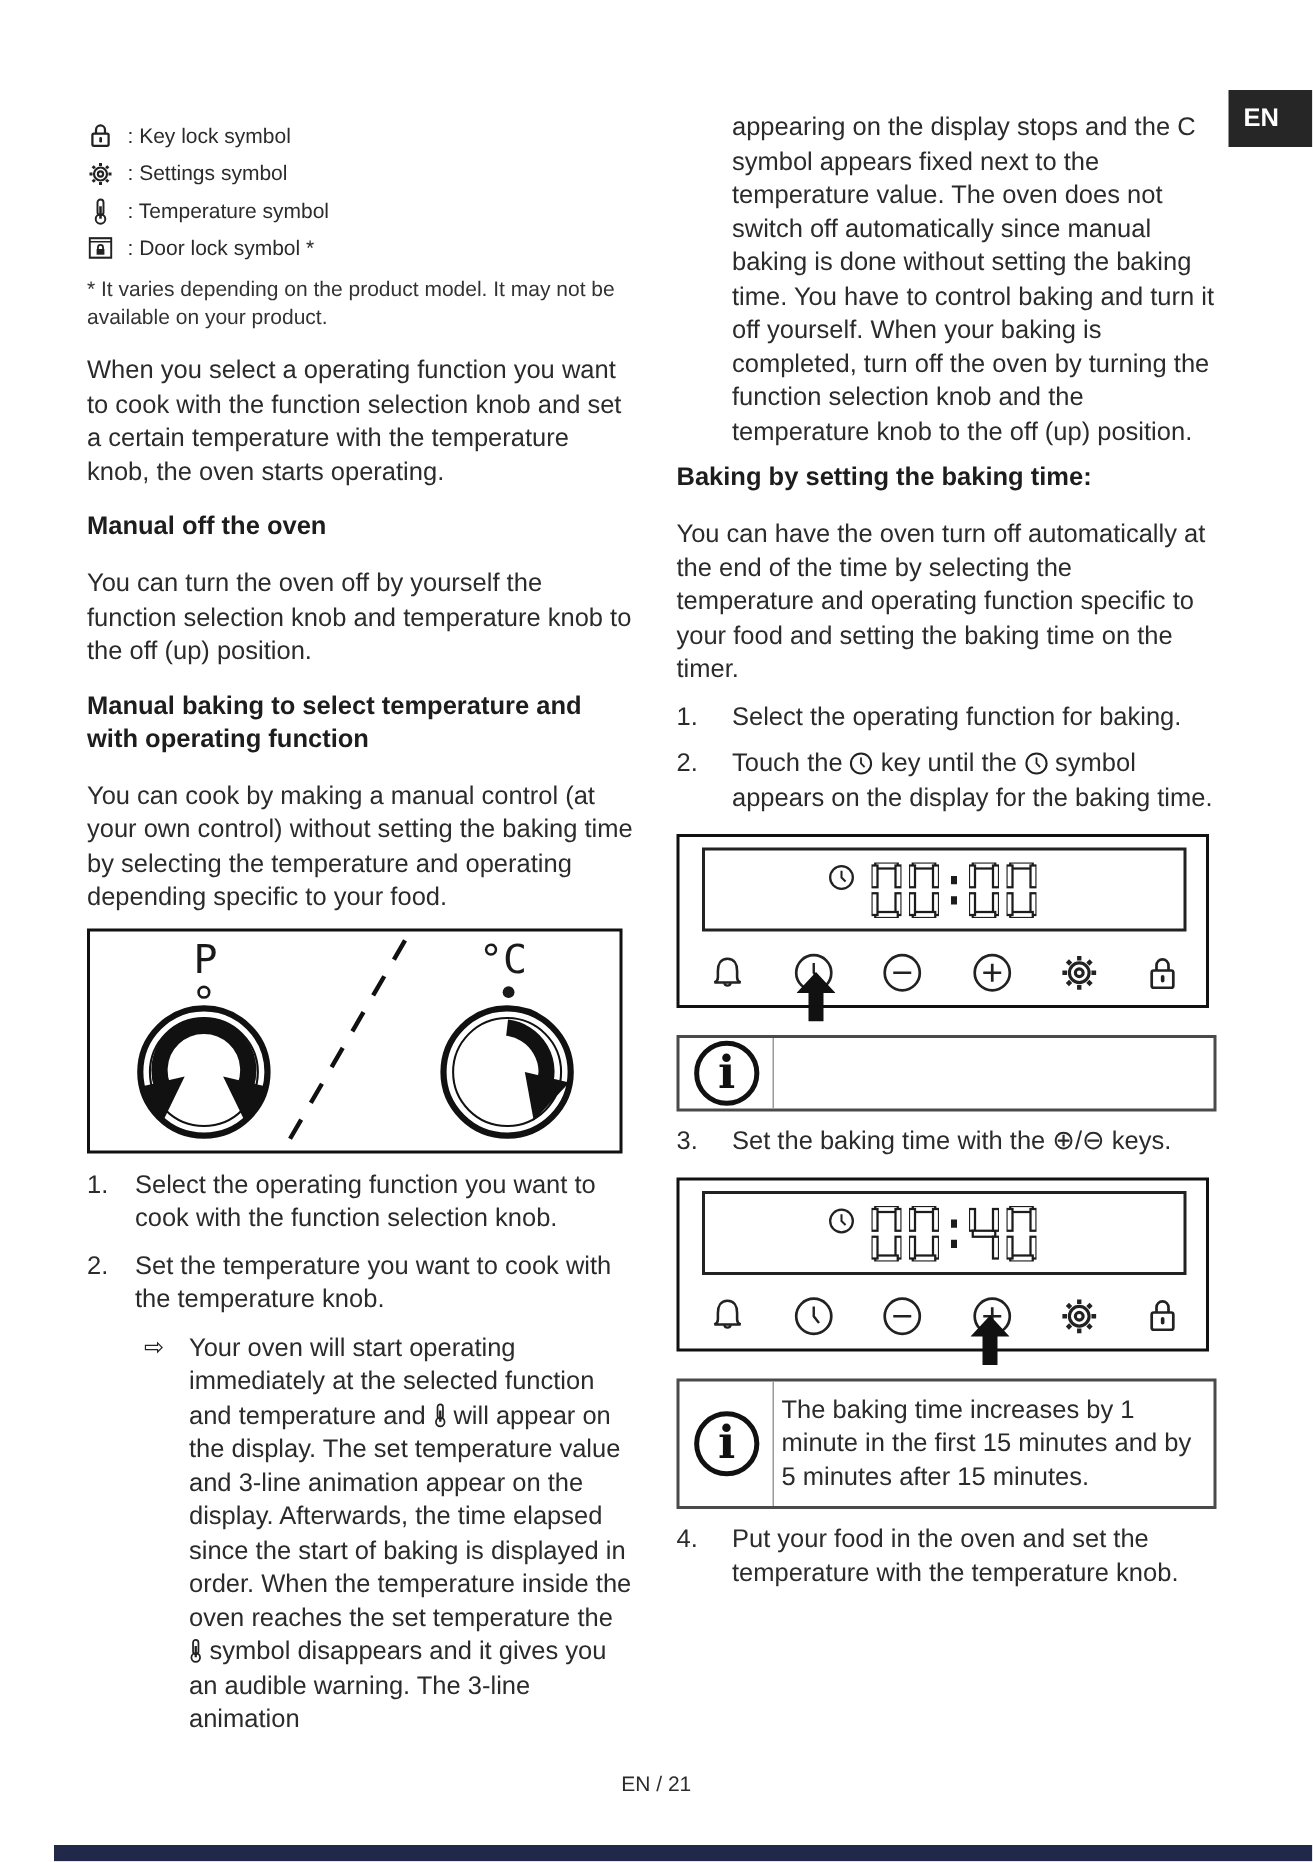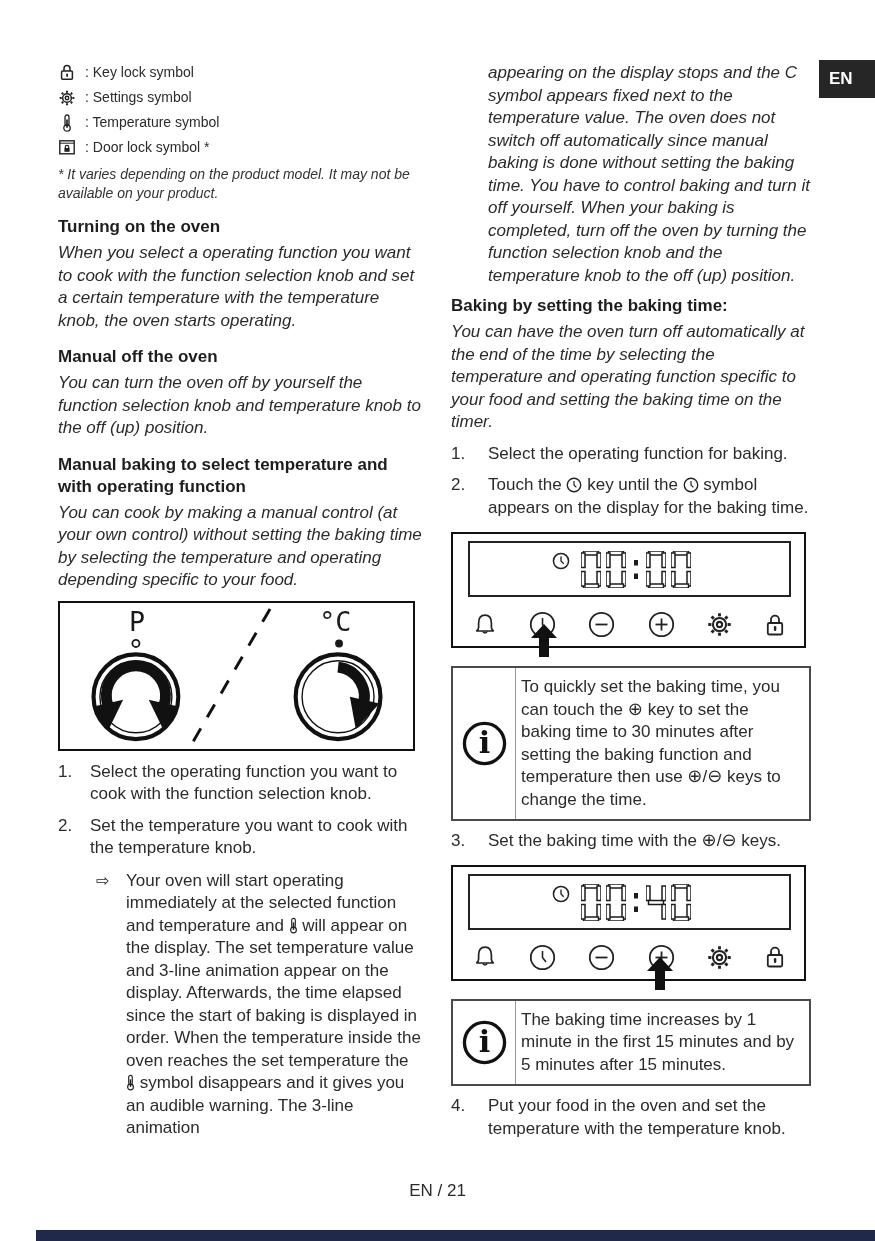--- a/index.html
+++ b/index.html
@@ -4,23 +4,23 @@
 <style>
   html,body{margin:0;padding:0;background:#fff;}
   .page{position:relative;width:875px;height:1241px;background:#fff;overflow:hidden;
         font-family:"Liberation Sans",sans-serif;color:#2b2b2b;}
   .lang-tab{position:absolute;left:819px;top:60px;width:56px;height:38px;background:#262626;
         color:#fff;font-weight:bold;font-size:17px;display:flex;align-items:center;padding-left:10px;box-sizing:border-box;}
   .col{position:absolute;top:58px;font-size:17px;line-height:22.5px;}
   .col-left{left:58px;width:364px;}
   .col-right{left:451px;width:360px;}
   h3{font-size:17px;line-height:22px;margin:14px 0 4px 0;color:#1d1d1d;}
-  p{margin:4px 0 2px 0;font-style:italic;}
+  p{margin:16px 0 2px 0;}
   
-  .symbols{list-style:none;margin:2px 0 0 0;padding:0;font-size:14px;}
+  .symbols{list-style:none;margin:20px 0 0 0;padding:0;font-size:14px;}
   .symbols li{display:flex;align-items:center;gap:9px;min-height:25px;}
   .symbols .ic{width:18px;display:flex;justify-content:center;}
   .footnote{font-size:14px;line-height:18.5px;margin-top:5px;color:#333;}
   
   .knob-box{border:2.5px solid #111;width:353px;height:146px;margin:9px 0 10px 0;}
   
   .step{display:flex;margin:9px 0 0 0;}
   .step .num{width:32px;flex:none;}
   .col-right .step .num{width:37px;}
   .substep{display:flex;margin:10px 0 0 38px;}
@@ -36,21 +36,21 @@
   .keys{position:absolute;left:0;bottom:8px;width:100%;box-sizing:border-box;
         padding:0 18px 0 20px;display:flex;justify-content:space-between;align-items:center;}
   .point-arrow{position:absolute;top:90px;width:26px;height:33px;z-index:3;}
   .arrow-at-2{left:78px;}
   .arrow-at-4{left:194px;}
   
   .infobox{border:2px solid #4a4a4a;display:flex;margin:14px 0 8px 0;}
   .infobox .icell{width:62px;flex:none;border-right:1px solid #999;display:flex;align-items:center;justify-content:center;}
   .infobox .itext{padding:8px 6px 8px 5px;}
   .opkey{font-size:18px;line-height:1;}
-  .footer{position:absolute;left:0;top:1181px;width:875px;text-align:center;font-size:17px;color:#2b2b2b;}
+  .footer{position:absolute;left:0;top:1181px;width:875px;text-align:center;font-size:14px;color:#2b2b2b;}
   .bottom-bar{position:absolute;left:36px;right:0;bottom:0;height:11px;background:#20294a;}
   svg{display:block;}
   .inlsvg{display:inline-block;}
 </style>
 </head>
 <body>
 
 <div class="page">
 
   <div class="lang-tab">EN</div>
@@ -107,21 +107,20 @@
               <path d="M6.3 8 V7 A1.7 1.7 0 0 1 9.7 7 V8" fill="none" stroke="#222" stroke-width="1.2"></path>
               <rect x="5.4" y="8" width="5.2" height="3.8" fill="#222"></rect>
             </svg>
         </span>
         <span>: Door lock symbol *</span>
       </li>
     </ul>
 
     <p class="footnote">* It varies depending on the product model. It may not be available on your product.</p>
 
-    <h3>Turning on the oven</h3>
     <p>When you select a operating function you want to cook with the function selection knob and set a certain temperature with the temperature knob, the oven starts operating.</p>
 
     <h3>Manual off the oven</h3>
     <p>You can turn the oven off by yourself the function selection knob and temperature knob to the off (up) position.</p>
 
     <h3>Manual baking to select temperature and with operating function</h3>
     <p>You can cook by making a manual control (at your own control) without setting the baking time by selecting the temperature and operating depending specific to your food.</p>
 
     <div class="knob-box">
       <svg width="353" height="146" viewBox="0 0 358 148">
@@ -291,21 +290,20 @@
       </div>
     </div>
 
     <div class="infobox">
       <div class="icell">
         <svg width="47" height="47" viewBox="0 0 48 48">
             <circle cx="24" cy="24" r="20.5" fill="none" stroke="#111" stroke-width="3.4"></circle>
             <text x="24" y="34" text-anchor="middle" font-family="DejaVu Serif, serif" font-size="31" font-weight="bold" fill="#111">i</text>
           </svg>
       </div>
-      <div class="itext">To quickly set the baking time, you can touch the <span class="opkey">⊕</span> key to set the baking time to 30 minutes after setting the baking function and temperature then use <span class="opkey">⊕</span>/<span class="opkey">⊖</span> keys to change the time.</div>
     </div>
 
     <div class="step">
       <span class="num">3.</span>
       <span>Set the baking time with the <span class="opkey">⊕</span>/<span class="opkey">⊖</span> keys.</span>
     </div>
 
     <div class="panel" style="margin-top:12px">
       <div class="screen">
         <svg class="mini-clock" width="18" height="18" viewBox="0 0 20 20">

